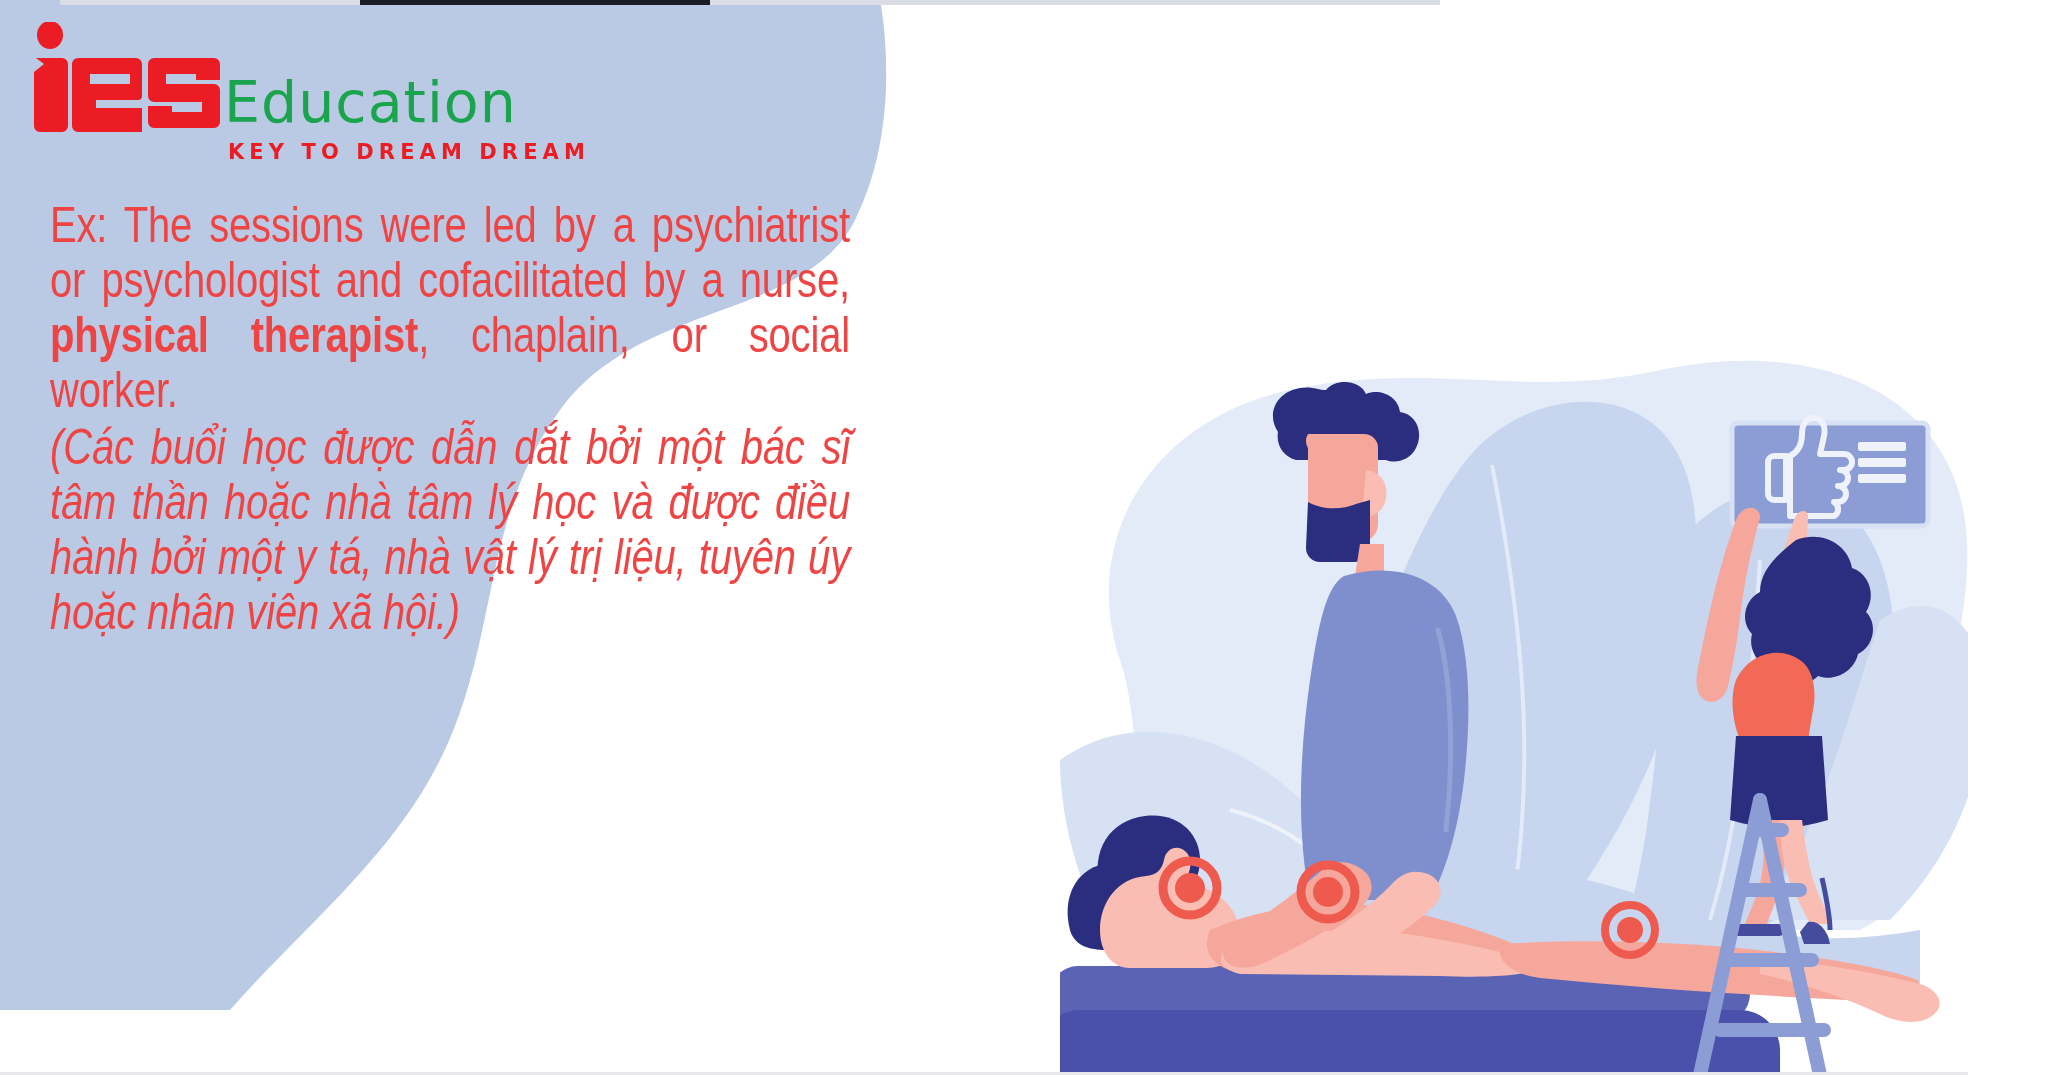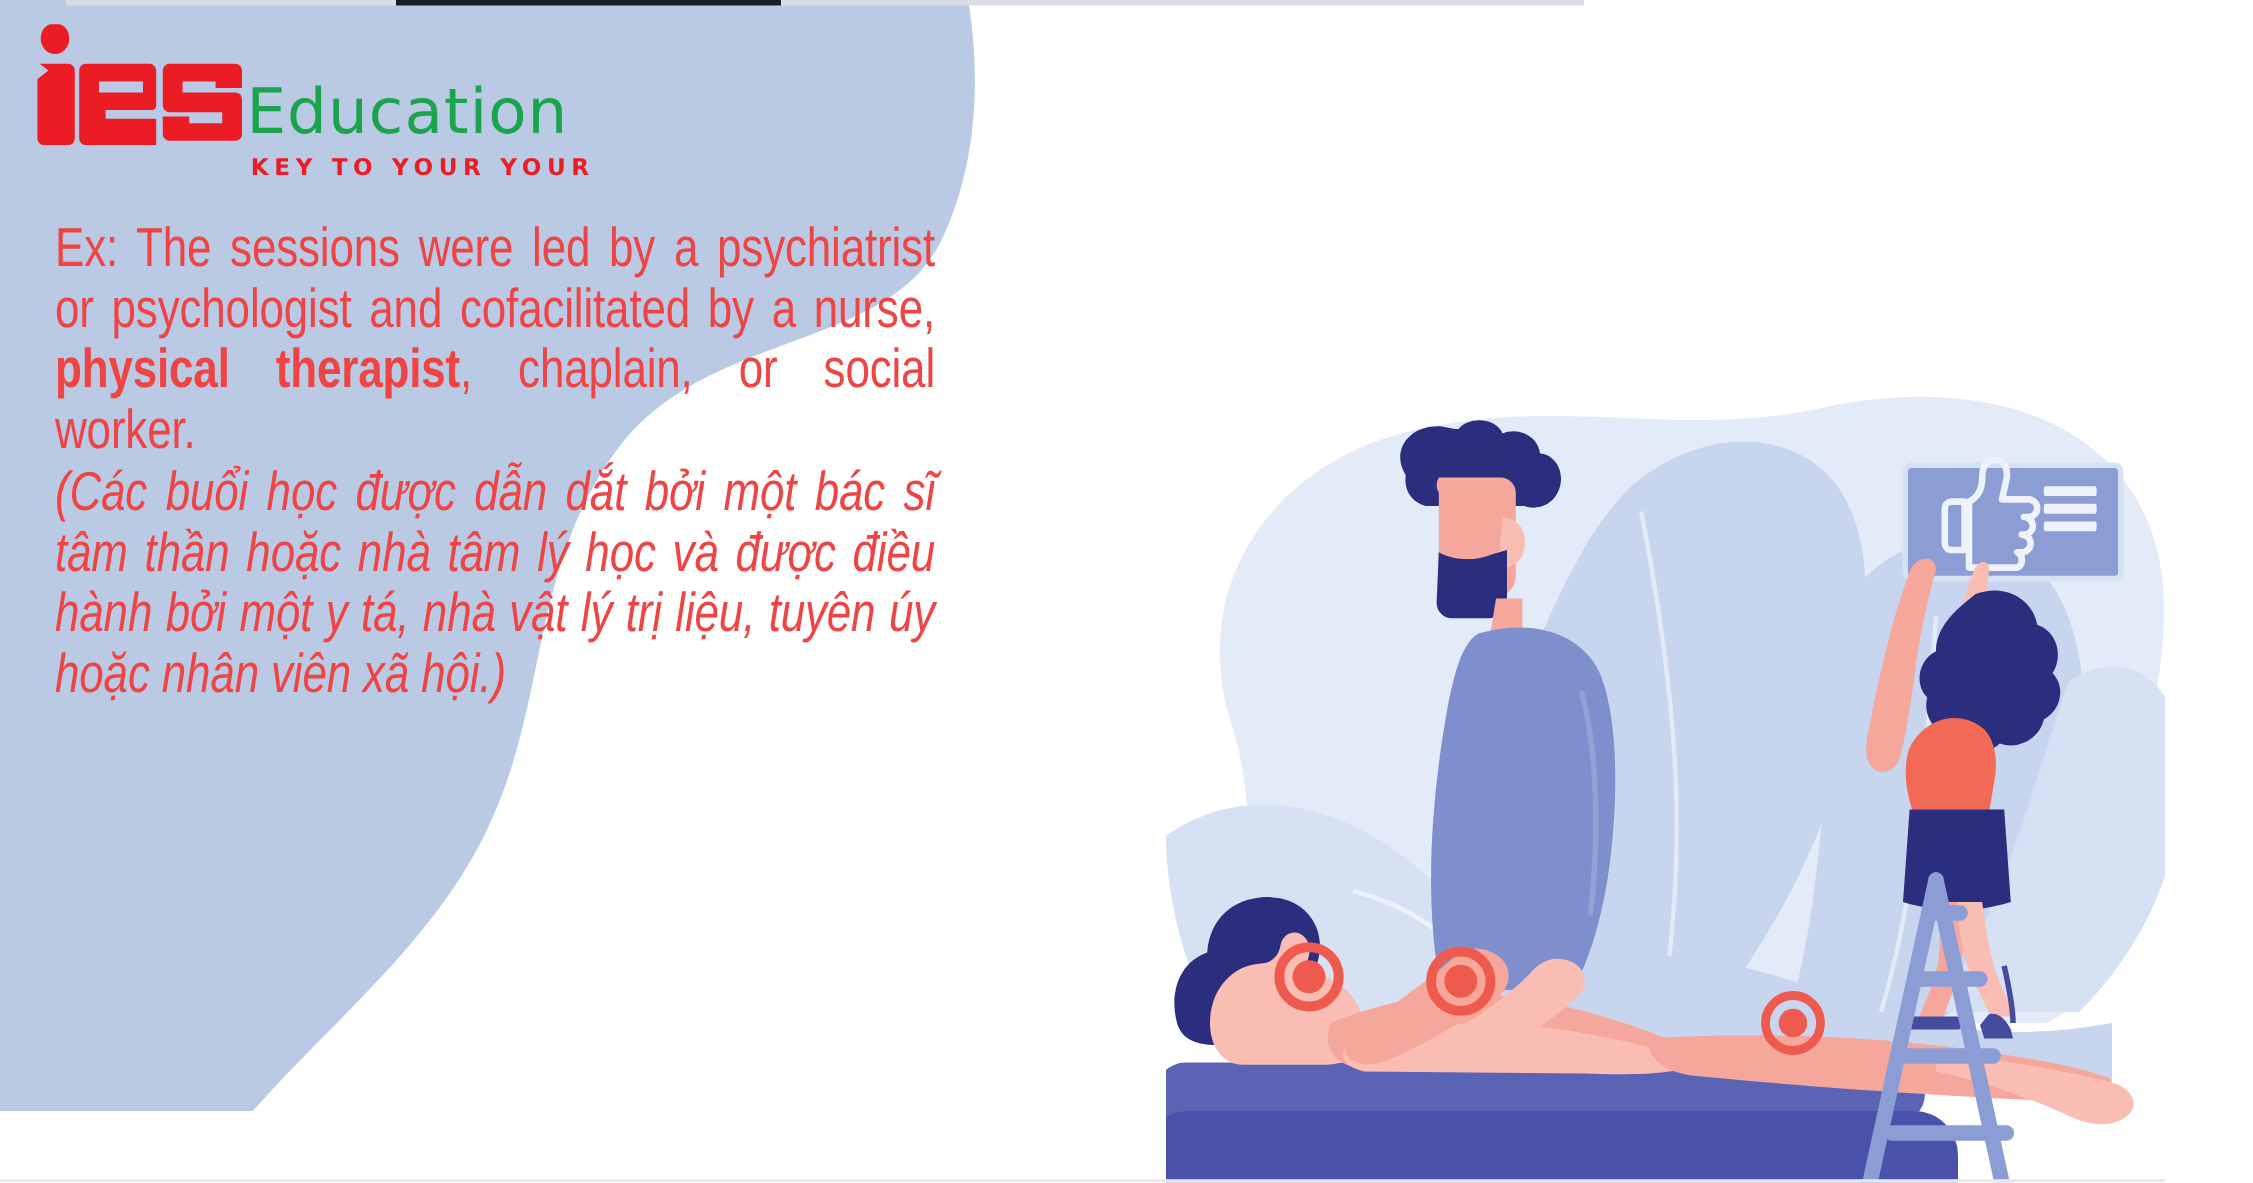--- a/index.html
+++ b/index.html
@@ -111,21 +111,21 @@
                  M62,52 v10 h40 v-10 z" fill-rule="evenodd"></path>
 
         <path d="M126,36 h60 a6,6 0 0 1 6,6 v16 h-24 v-6 h-30 v10 h48 a6,6 0 0 1 6,6
                  v32 a6,6 0 0 1 -6,6 h-60 a6,6 0 0 1 -6,-6 v-16 h24 v6 h30 v-10 h-48
                  a6,6 0 0 1 -6,-6 v-32 a6,6 0 0 1 6,-6 z"></path>
       </g>
     </svg>
 
     <div id="logo-edu">Education</div>
 
-    <div id="logo-tag">KEY TO YOUR YOUR</div>
+    <div id="logo-tag">KEY TO DREAM DREAM</div>
   </div>
 
   <div id="copy">
     <p class="para" id="para-en">
       <span>Ex: The sessions were led by a psychiatrist or psychologist and cofacilitated by a nurse, </span><b>physical therapist</b><span>, chaplain, or social worker.</span>
     </p>
     <p class="para" id="para-vi">(Các buổi học được dẫn dắt bởi một bác sĩ tâm thần hoặc nhà tâm lý học và được điều hành bởi một y tá, nhà vật lý trị liệu, tuyên úy hoặc nhân viên xã hội.)</p>
   </div>
 
   <div id="illus">

